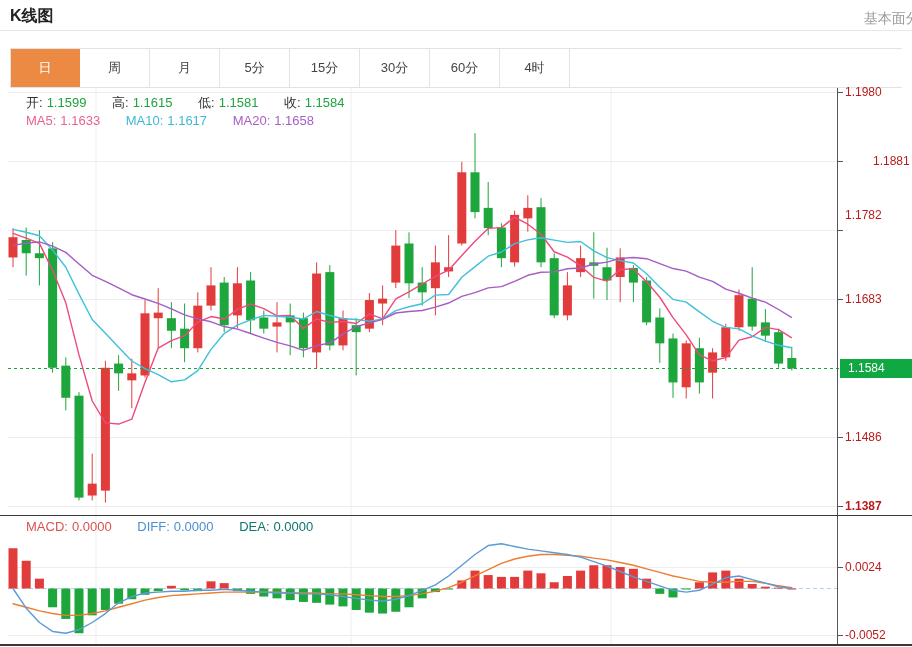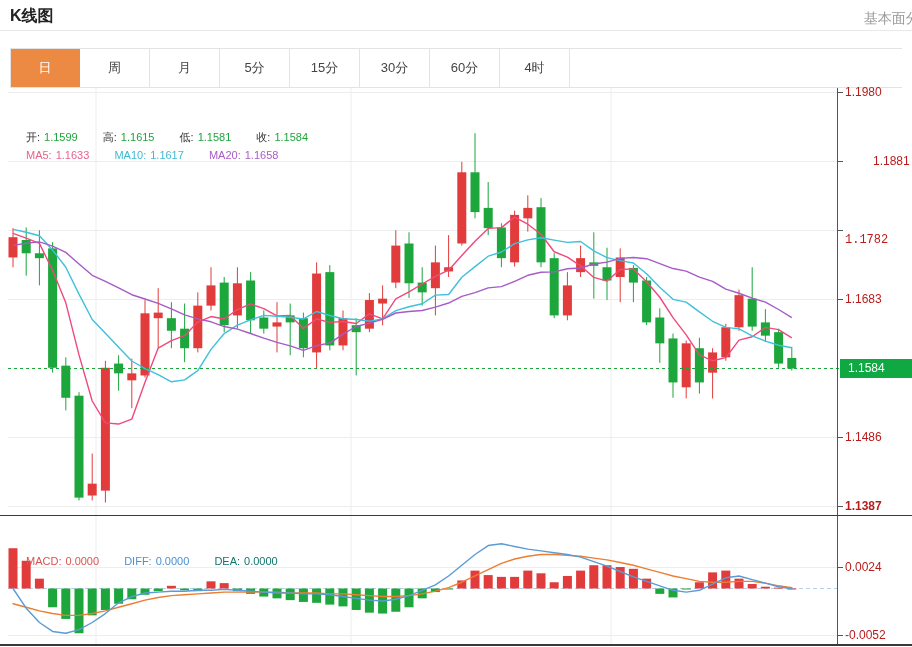--- a/index.html
+++ b/index.html
@@ -8,21 +8,21 @@
   #chart-svg{position:absolute;left:0;top:0;z-index:0;}
   .hdr-title{position:absolute;left:10px;top:6px;font-size:16px;font-weight:bold;color:#222;z-index:2;}
   .hdr-link{position:absolute;right:6px;top:10px;font-size:14px;color:#999;z-index:2;cursor:pointer;}
   .hdr-divider{position:absolute;left:0;top:30px;width:912px;height:0;border-top:1px solid #e8e8e8;z-index:1;}
   .tabbar{position:absolute;left:10px;top:48px;width:892px;height:38px;z-index:2;
           border-top:1px solid #e3e3e3;border-bottom:1px solid #e3e3e3;display:flex;background:#fff;}
   .tab{width:70px;height:38px;line-height:38px;text-align:center;font-size:13px;color:#444;
        border-right:1px solid #e3e3e3;cursor:pointer;box-sizing:border-box;}
   .tab:first-child{border-left:1px solid #e3e3e3;}
   .tab.active{background:#EC8A43;color:#fff;border-right:1px solid #EC8A43;}
-  .ovl{position:absolute;z-index:2;font-size:11px;white-space:nowrap;margin-top:36px;}
+  .ovl{position:absolute;z-index:2;font-size:13px;white-space:nowrap;}
   .ovl span{margin-right:4px;}
   .gap{display:inline-block;width:14px;}
   .lab{color:#333;}
   .val-g{color:#1FA43D;}
   .ma5{color:#E8638C;} .ma10{color:#3FB9D3;} .ma20{color:#A95DC7;}
   .macd-r{color:#D9534F;} .diff-b{color:#4A90D2;} .dea-o{color:#0f766e;}
   .axis-label{position:absolute;left:845px;width:64px;height:16px;line-height:16px;
               font-size:12px;color:#b91c1c;z-index:2;}
   .price-tag{position:absolute;left:840px;width:72px;height:19px;line-height:19px;z-index:3;
              color:#fff;font-size:12px;padding-left:8px;box-sizing:border-box;}
@@ -273,21 +273,21 @@
 
   <div class="ovl" style="left:26px;top:519px;">
     <span class="macd-r">MACD:</span><span class="macd-r">0.0000</span><span class="gap"></span>
     <span class="diff-b">DIFF:</span><span class="diff-b">0.0000</span><span class="gap"></span>
     <span class="dea-o">DEA:</span><span class="dea-o">0.0000</span>
   </div>
 
   <div id="axis-labels">
       <div class="axis-label" style="top: 84px;">1.1980</div>
       <div class="axis-label" style="top: 153px; margin-left: 28px;">1.1881</div>
-      <div class="axis-label" style="top: 232px; font-family: Liberation Mono, monospace;">1.1782</div>
+      <div class="axis-label" style="top: 207px;">1.1782</div>
       <div class="axis-label" style="top: 291px;">1.1683</div>
       <div class="axis-label" style="top: 429px;">1.1486</div>
       <div class="axis-label" style="top: 498px; font-weight: bold;">1.1387</div>
       <div class="axis-label" style="top: 559px;">0.0024</div>
       <div class="axis-label" style="top: 627px;">-0.0052</div>
     </div>
 
   <div class="price-tag" id="price-tag" style="top: 359px; background: rgb(15, 168, 67);">1.1584</div>
 </div>
 

